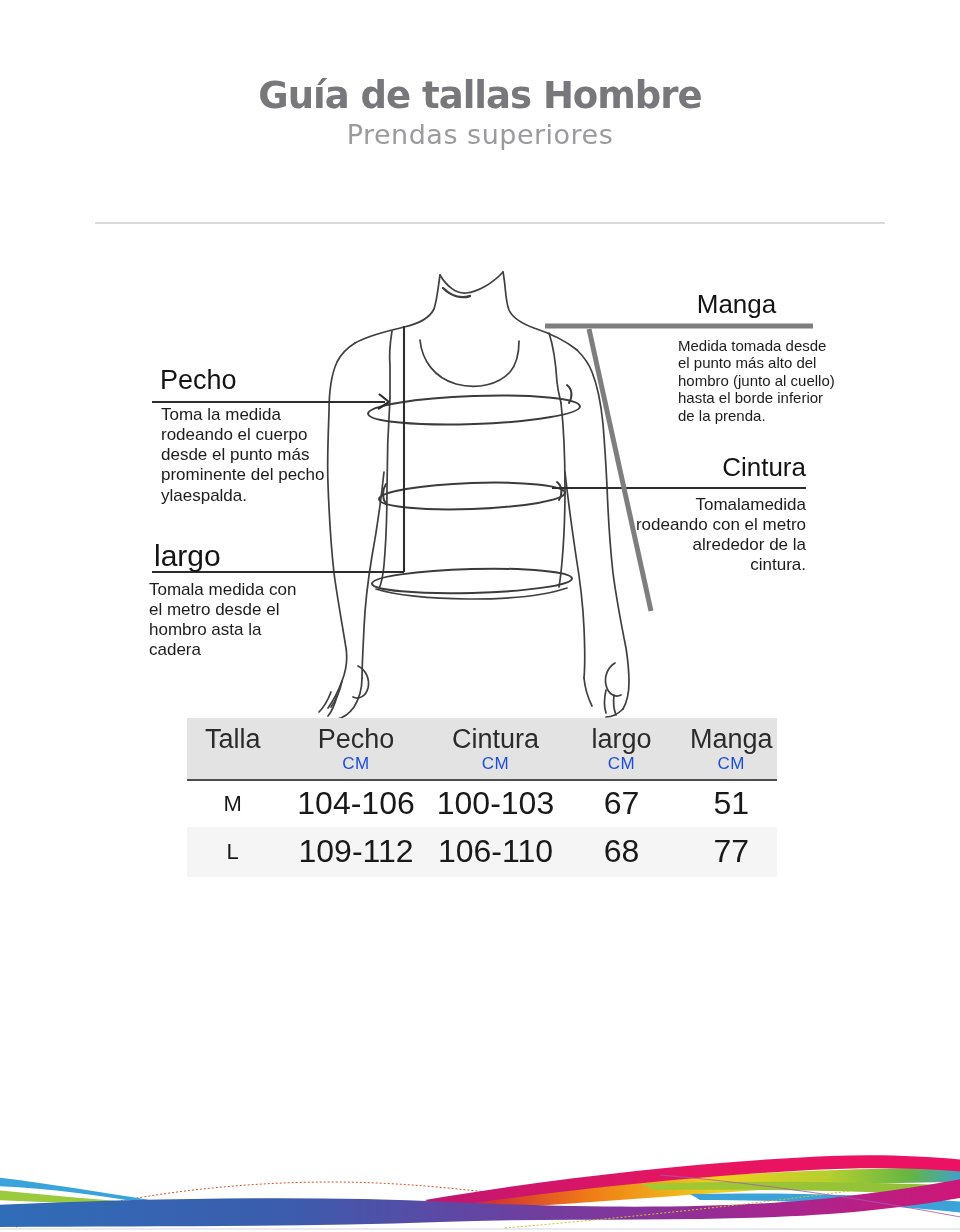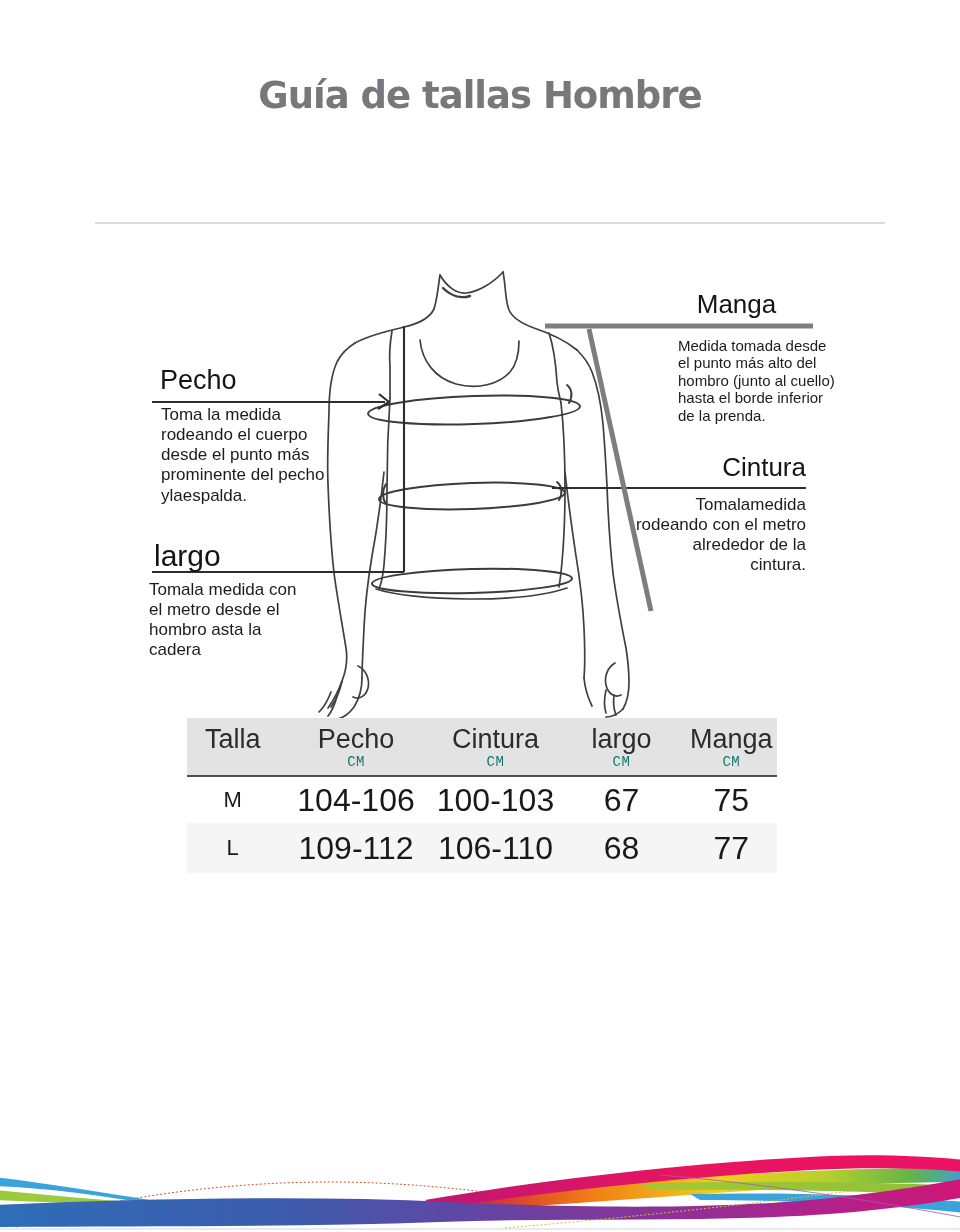--- a/index.html
+++ b/index.html
@@ -39,36 +39,37 @@
   
   .size-table { position:absolute; left:187px; top:718px; width:590px; }
   .srow { display:flex; align-items:center;gap:13px; }
   .thead {
     background:#e3e3e4; border-bottom:2px solid #4e4e4e;
     padding:6px 0 5px 0; align-items:flex-start;
   }
   .c0{width:17%;} .c1{width:24%;} .c2{width:23%;} .c3{width:19%;} .c4{width:17%;}
   .cell { text-align:center; }
   .th-label { font-size:27px; color:#2b2b2b; line-height:1.15; }
-  .th-unit  { font-size:14px; color:#0f766e; letter-spacing:0.5px; line-height:1.1; min-height:15px;font-family:Liberation Mono, monospace; }
+  .th-unit  { font-size:17px; color:#1d4ed8; letter-spacing:0.5px; line-height:1.1; min-height:15px; }
   .row-m  { height:46px; }
   .row-l  { height:50px; background:#f5f5f6; }
   .row-xl { height:50px; margin-top:17px; }
   .td { font-size:32px; color:#191919; }
   .td-size { font-size:22px; }
   
   .ribbon-svg { position:absolute; left:0; top:1120px; width:960px; height:112px; }
   .bottom-line { position:absolute; left:0; top:1228px; width:960px; height:2px; background:#e8eaef; }
 </style>
 </head>
 <body>
 
 <div class="page">
 
   <div class="title">Guía de tallas Hombre</div>
+  <div class="subtitle">Prendas superiores</div>
   <div class="top-divider"></div>
 
   <svg class="diagram-svg" viewBox="0 0 960 1232" fill="none" xmlns="http://www.w3.org/2000/svg" aria-hidden="true">
     <g stroke="#3f3f3f" stroke-width="1.7" stroke-linecap="round" stroke-linejoin="round" fill="none">
 
       <path d="M440,275 C438,288 437,300 434,309 C429,319 418,324 404,327 C389,331 369,335 355,343"></path>
       <path d="M440,275 C447,287 457,294 466,293 C478,292 493,283 503,272"></path>
       <path d="M503,272 C506,287 505,300 509,310 C513,319 523,324 534,328 C549,333 566,341 577,350"></path>
       <path d="M443,288 C451,296 461,299 470,296" stroke-width="2.4"></path>
 
@@ -166,21 +167,21 @@
         <div class="th-label">Manga</div>
         <div class="th-unit">CM</div>
       </div>
     </div>
 
     <div class="srow row-m">
       <div class="cell c0 td td-size">M</div>
       <div class="cell c1 td">104-106</div>
       <div class="cell c2 td">100-103</div>
       <div class="cell c3 td">67</div>
-      <div class="cell c4 td">75</div>
+      <div class="cell c4 td">51</div>
     </div>
 
     <div class="srow row-l">
       <div class="cell c0 td td-size">L</div>
       <div class="cell c1 td">109-112</div>
       <div class="cell c2 td">106-110</div>
       <div class="cell c3 td">68</div>
       <div class="cell c4 td">77</div>
     </div>
 

